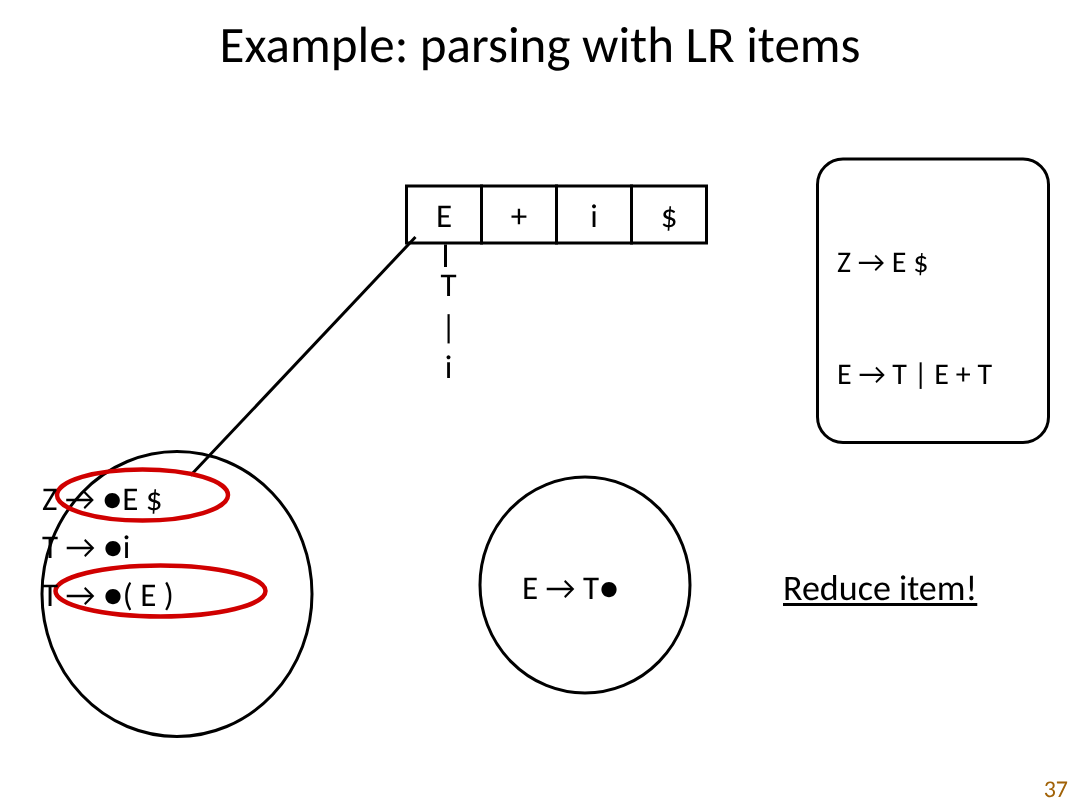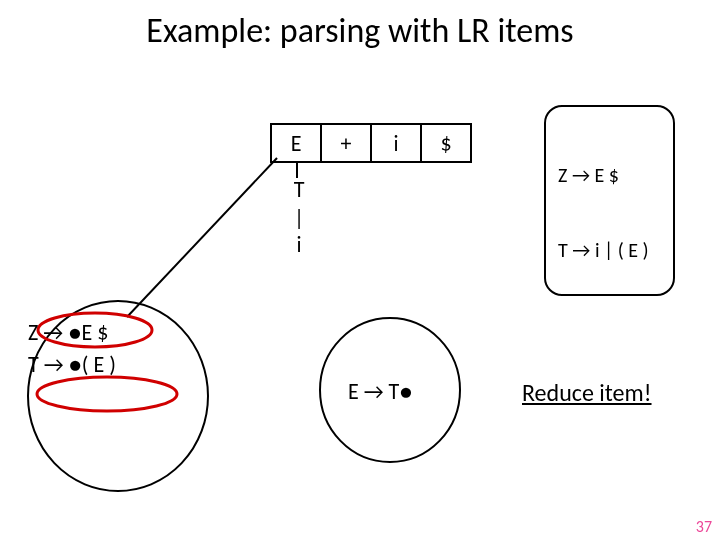--- a/index.html
+++ b/index.html
@@ -38,21 +38,21 @@
     justify-content: center;
     font-size: 22px;
     margin-left: -2px;
   }
   .cell:first-child { margin-left: 0; }
 
   .grammar-box {
     position: absolute;
     top: 105px;
     left: 544px;
-    width: 131px;
+    width: 156px;
     border: 2px solid #000;
     border-radius: 18px;
     padding: 6px 10px 6px 12px;
     font-size: 20px;
     line-height: 1.25;
     white-space: pre;
   }
 
   .stack {
     position: absolute;
@@ -93,38 +93,38 @@
     left: 522px;
     font-size: 24px;
     white-space: nowrap;
     text-decoration: underline;
   }
   .pagenum {
     position: absolute;
     bottom: 4px;
     right: 8px;
     font-size: 16px;
-    color: #ec4899;
+    color: #a16207;
   }
 </style>
 </head>
 <body>
 
 <div class="title">Example: parsing with LR items</div>
 
 <div class="cells">
   <div class="cell">E</div>
   <div class="cell">+</div>
   <div class="cell">i</div>
   <div class="cell">$</div>
 </div>
 
 <div class="grammar-box">
   <div>Z → E $</div>
-  <div>T → i | ( E )</div>
+  <div>E → T | E + T</div>
 </div>
 
 <div class="stack">
   <div>T</div>
   <div>|</div>
   <div>i</div>
 </div>
 
 <svg class="svg-layer" viewBox="0 0 720 540">
 
@@ -135,19 +135,20 @@
   <ellipse cx="118" cy="396" rx="90" ry="95" fill="none" stroke="#000" stroke-width="2"></ellipse>
 
   <ellipse cx="390" cy="390" rx="70" ry="72" fill="none" stroke="#000" stroke-width="2"></ellipse>
 
   <ellipse cx="95" cy="330" rx="57" ry="17" fill="none" stroke="#d00000" stroke-width="3"></ellipse>
   <ellipse cx="107" cy="394" rx="70" ry="17" fill="none" stroke="#d00000" stroke-width="3"></ellipse>
 </svg>
 
 <div class="items-left">
   <div>Z → ●E $</div>
+  <div>T → ●i</div>
   <div>T → ●( E )</div>
 </div>
 
 <div class="item-reduce">E → T●</div>
 <div class="reduce-label">Reduce item!</div>
 
 <div class="pagenum">37</div>
 
 </body></html>

